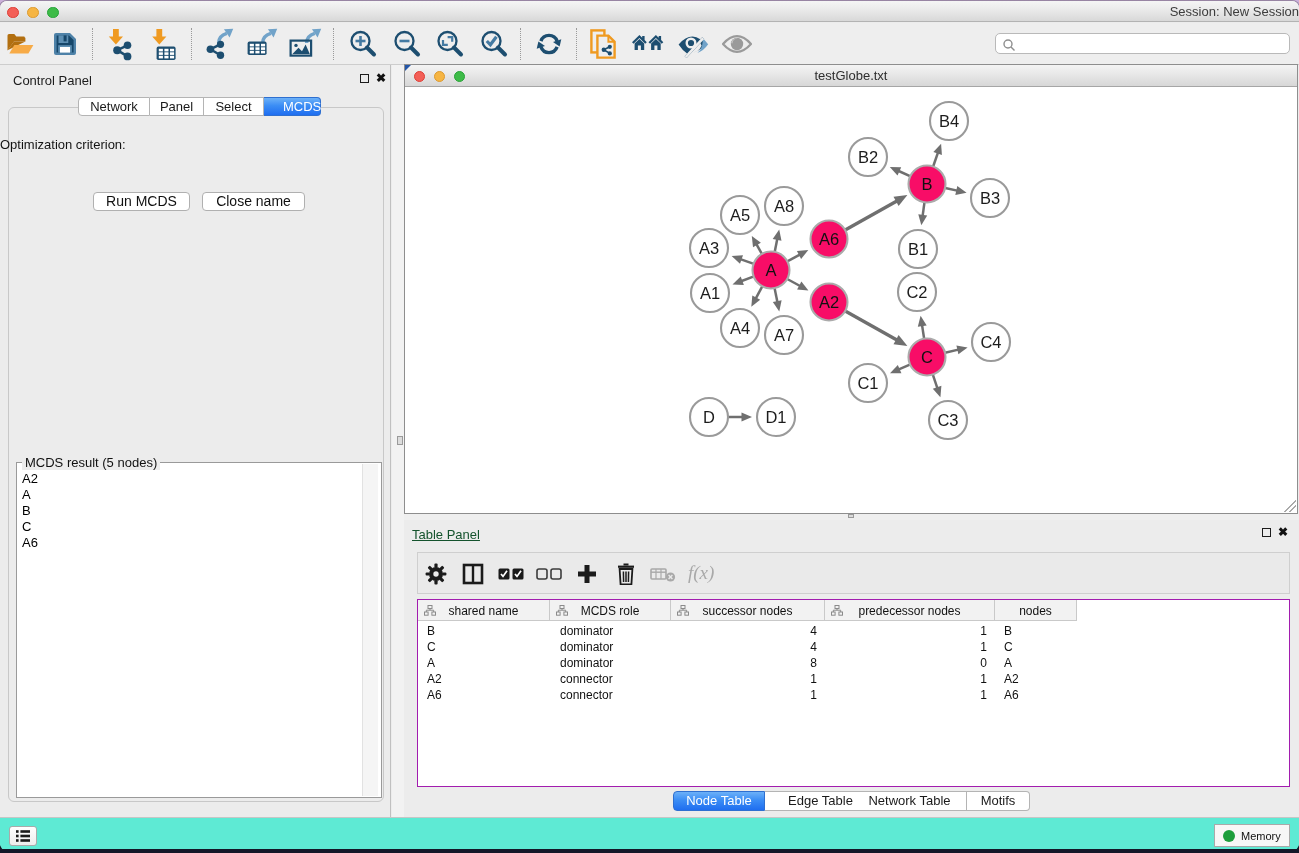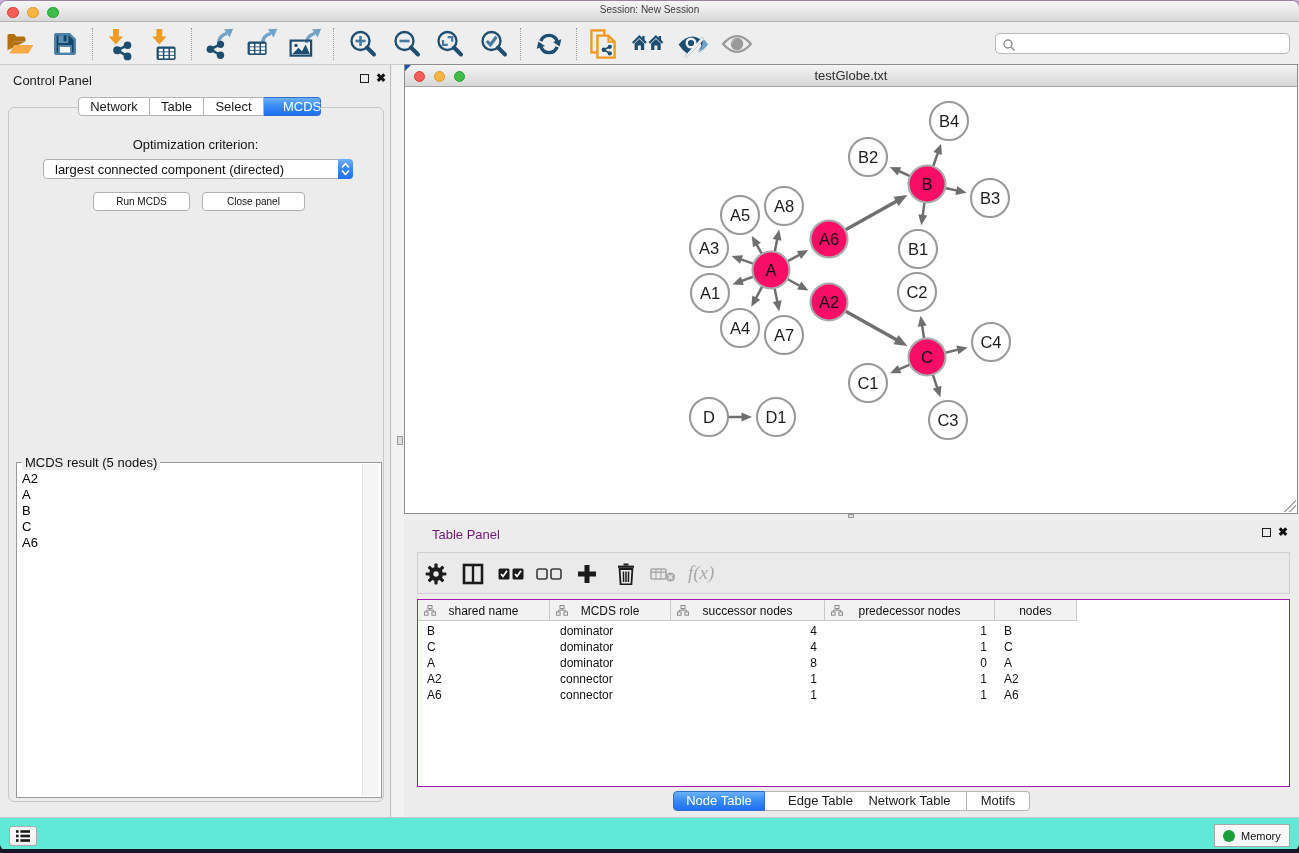--- a/index.html
+++ b/index.html
@@ -9,22 +9,22 @@
   background:linear-gradient(180deg,#cbb1da 0px,#c4a8d6 12px,#131728 13px); }
 #desktop:after { content:""; position:absolute; left:0; bottom:0; width:1299px; height:4px;
   background:#131728; } 
 #win { position:absolute; left:0; top:1px; width:1299px; height:848px;
   background:#ececec; border-radius:7px 7px 6px 6px;
   box-shadow:0 0 0 1px rgba(0,0,0,0.25); }
 
 #titlebar { position:absolute; left:0; top:0; width:1299px; height:21px;
   background:linear-gradient(180deg,#f5f5f5 0%,#ebebeb 40%,#d8d8d8 100%);
   border-bottom:1px solid #b3b3b3; border-radius:7px 7px 0 0; }
-#titlebar .t { position:absolute; left:0; right:0; top:3px; text-align:center;
-  font-size:10px; color:#3c3c3c; }
+#titlebar .t { position:absolute; left:0; right:0; top:3px; text-align:right;
+  font-size:13px; color:#3c3c3c; }
 .light { position:absolute; top:5.5px; width:11.5px; height:11.5px; border-radius:50%; }
 #l-red   { left:7px;  background:#f35f57; border:0.5px solid #de3e36; }
 #l-yel   { left:27px; background:#f6b543; border:0.5px solid #dd9a2f; }
 #l-grn   { left:47px; background:#3ebb48; border:0.5px solid #27a338; }
 
 #toolbar { position:absolute; left:0; top:22px; width:1299px; height:42px;
   background:#eeeeee; border-bottom:1px solid #cdcdcd; }
 .tsep { position:absolute; top:5px; height:32px; width:0;
   border-left:1px dotted #9a9a9a; }
 .ticon { position:absolute; top:0; }
@@ -50,30 +50,30 @@
 #cp-tabs { position:absolute; left:78px; top:32px; height:19px; }
 .tab { position:relative; float:left; height:19px; background:#ffffff;
   border:1px solid #b4b4b4; border-left:none; font-size:13px; color:#1a1a1a;
   text-align:center; line-height:17px; }
 .tab.first { border-left:1px solid #b4b4b4; border-radius:4px 0 0 4px; }
 .tab.sel { background:linear-gradient(180deg,#6cb1f8 0%,#3b8df5 45%,#1f6ef0 100%);
   color:#ffffff; border-color:#2e6fd0; border-radius:0 4px 4px 0;padding-left:19px; }
 #cp-inner { position:absolute; left:8px; top:42px; width:376px; height:753px; }
 #cp-box { position:absolute; left:0px; top:0px; width:376px; height:695px;
   border:1px solid #c8c8c8; border-radius:6px; background:#ececec; }
-#optlabel { position:absolute; left:0; width:391px; top:72px; text-align:center;
+#optlabel { position:absolute; left:0; width:391px; top:72px; 
   font-size:13px; color:#141414; }
 #dropdown { position:absolute; left:43px; top:94px; width:310px; height:20px;
   background:#ffffff; border:1px solid #b0b0b0; border-radius:4px; font-size:13px; color:#101010; }
 #dropdown .txt { position:absolute; left:11px; top:2px; }
 #dropdown .spin { position:absolute; right:-1px; top:-1px; width:15px; height:20px;
   background:linear-gradient(180deg,#6cb1f8 0%,#3b8df5 45%,#1f6ef0 100%);
   border-radius:0 4px 4px 0; }
 .btn { position:absolute; height:19px; background:#ffffff; border:1px solid #b0b0b0;
-  border-radius:4px; font-size:10px; color:#101010; text-align:center; line-height:17px; }
+  border-radius:4px; font-size:14px; color:#101010; text-align:center; line-height:17px; }
 
 #mcdsbox { position:absolute; left:16px; top:397px; width:366px; height:336px;
   border:1px solid #9a9a9a; background:#ffffff; }
 #mcdsbox .legend { position:absolute; left:5px; top:-8px; background:#ececec;
   font-size:13px; color:#111; padding:0 3px; }
 #mcdsbox .items { position:absolute; left:5px; top:8px; font-size:13px; color:#000;
   line-height:16px; }
 #mcdsbox .sb { position:absolute; right:3px; top:1px; width:16px; height:332px;
   background:#f5f5f5; border-left:1px solid #e2e2e2; }
 
@@ -95,21 +95,21 @@
 #nw-corner { position:absolute; left:0; top:0; width:0; height:0;
   border-top:6px solid #2456a8; border-right:6px solid transparent; }
 #graph { position:absolute; left:0; top:23px; }
 #grip { position:absolute; right:1px; bottom:1px; width:12px; height:12px;
   background:
    linear-gradient(135deg, transparent 49%, #aaa 49%, #aaa 56%, transparent 56%),
    linear-gradient(135deg, transparent 70%, #aaa 70%, #aaa 77%, transparent 77%);
 }
 
 #tpanel { position:absolute; left:404px; top:519px; width:895px; height:297px; background:#ececec; }
-#tpanel .hdr { position:absolute; left:28px; top:7px; font-size:13px; color:#701a75; }
+#tpanel .hdr { position:absolute; left:8px; top:7px; font-size:13px; color:#14532d;text-decoration:underline; }
 #tp-toolbar { position:absolute; left:13px; top:32px; width:873px; height:42px;
   background:#eaeaea; border:1px solid #cfcfcf; }
 #tp-table { position:absolute; left:13px; top:79px; width:873px; height:188px;
   background:#ffffff; border:1px solid #a21caf; font-size:12px; color:#111; }
 .thcell { position:absolute; top:0; height:21px; background:#f2f2f2;
   border-right:1px solid #c9c9c9; border-bottom:1px solid #c9c9c9; }
 .thcell .lbl { position:absolute; left:0; right:0; top:4px; text-align:center; font-size:12px; color:#111; }
 .trow { position:absolute; font-size:12px; color:#111; }
 
 #bot-tabs { position:absolute; left:269px; top:271px; height:20px; }
@@ -278,36 +278,27 @@
 
   <div id="cpanel">
     <div class="hdr">Control Panel</div>
     <div class="floatico" style="left:360px; top:9px;"></div>
     <div class="closeico" style="left:376px; top:6px;">✖</div>
     <div id="cp-inner">
           <div id="cp-box"></div>
         </div>
     <div id="cp-tabs">
       <div class="tab first" style="width:72px">Network</div>
-      <div class="tab" style="width:54px">Table</div>
+      <div class="tab" style="width:54px">Panel</div>
       <div class="tab" style="width:60px">Select</div>
       <div class="tab sel" style="width:57px">MCDS</div>
     </div>
     <div id="optlabel">Optimization criterion:</div>
-    <div id="dropdown">
-      <div class="txt">largest connected component (directed)</div>
-      <div class="spin">
-        <svg width="15" height="20" viewBox="0 0 15 20">
-          <path d="M4.5 8 L7.5 4.5 L10.5 8" fill="none" stroke="#fff" stroke-width="1.6" stroke-linecap="round" stroke-linejoin="round"></path>
-          <path d="M4.5 12 L7.5 15.5 L10.5 12" fill="none" stroke="#fff" stroke-width="1.6" stroke-linecap="round" stroke-linejoin="round"></path>
-        </svg>
-      </div>
-    </div>
     <div class="btn" style="left:93px; top:127px; width:97px;">Run MCDS</div>
-    <div class="btn" style="left:202px; top:127px; width:103px;">Close panel</div>
+    <div class="btn" style="left:202px; top:127px; width:103px;">Close name</div>
     <div id="mcdsbox">
       <div class="legend">MCDS result (5 nodes)</div>
       <div class="sb"></div>
       <div class="items">A2<br>A<br>B<br>C<br>A6</div>
     </div>
   </div>
 
   <div id="vdiv">
         <div class="h"></div>
       </div>

